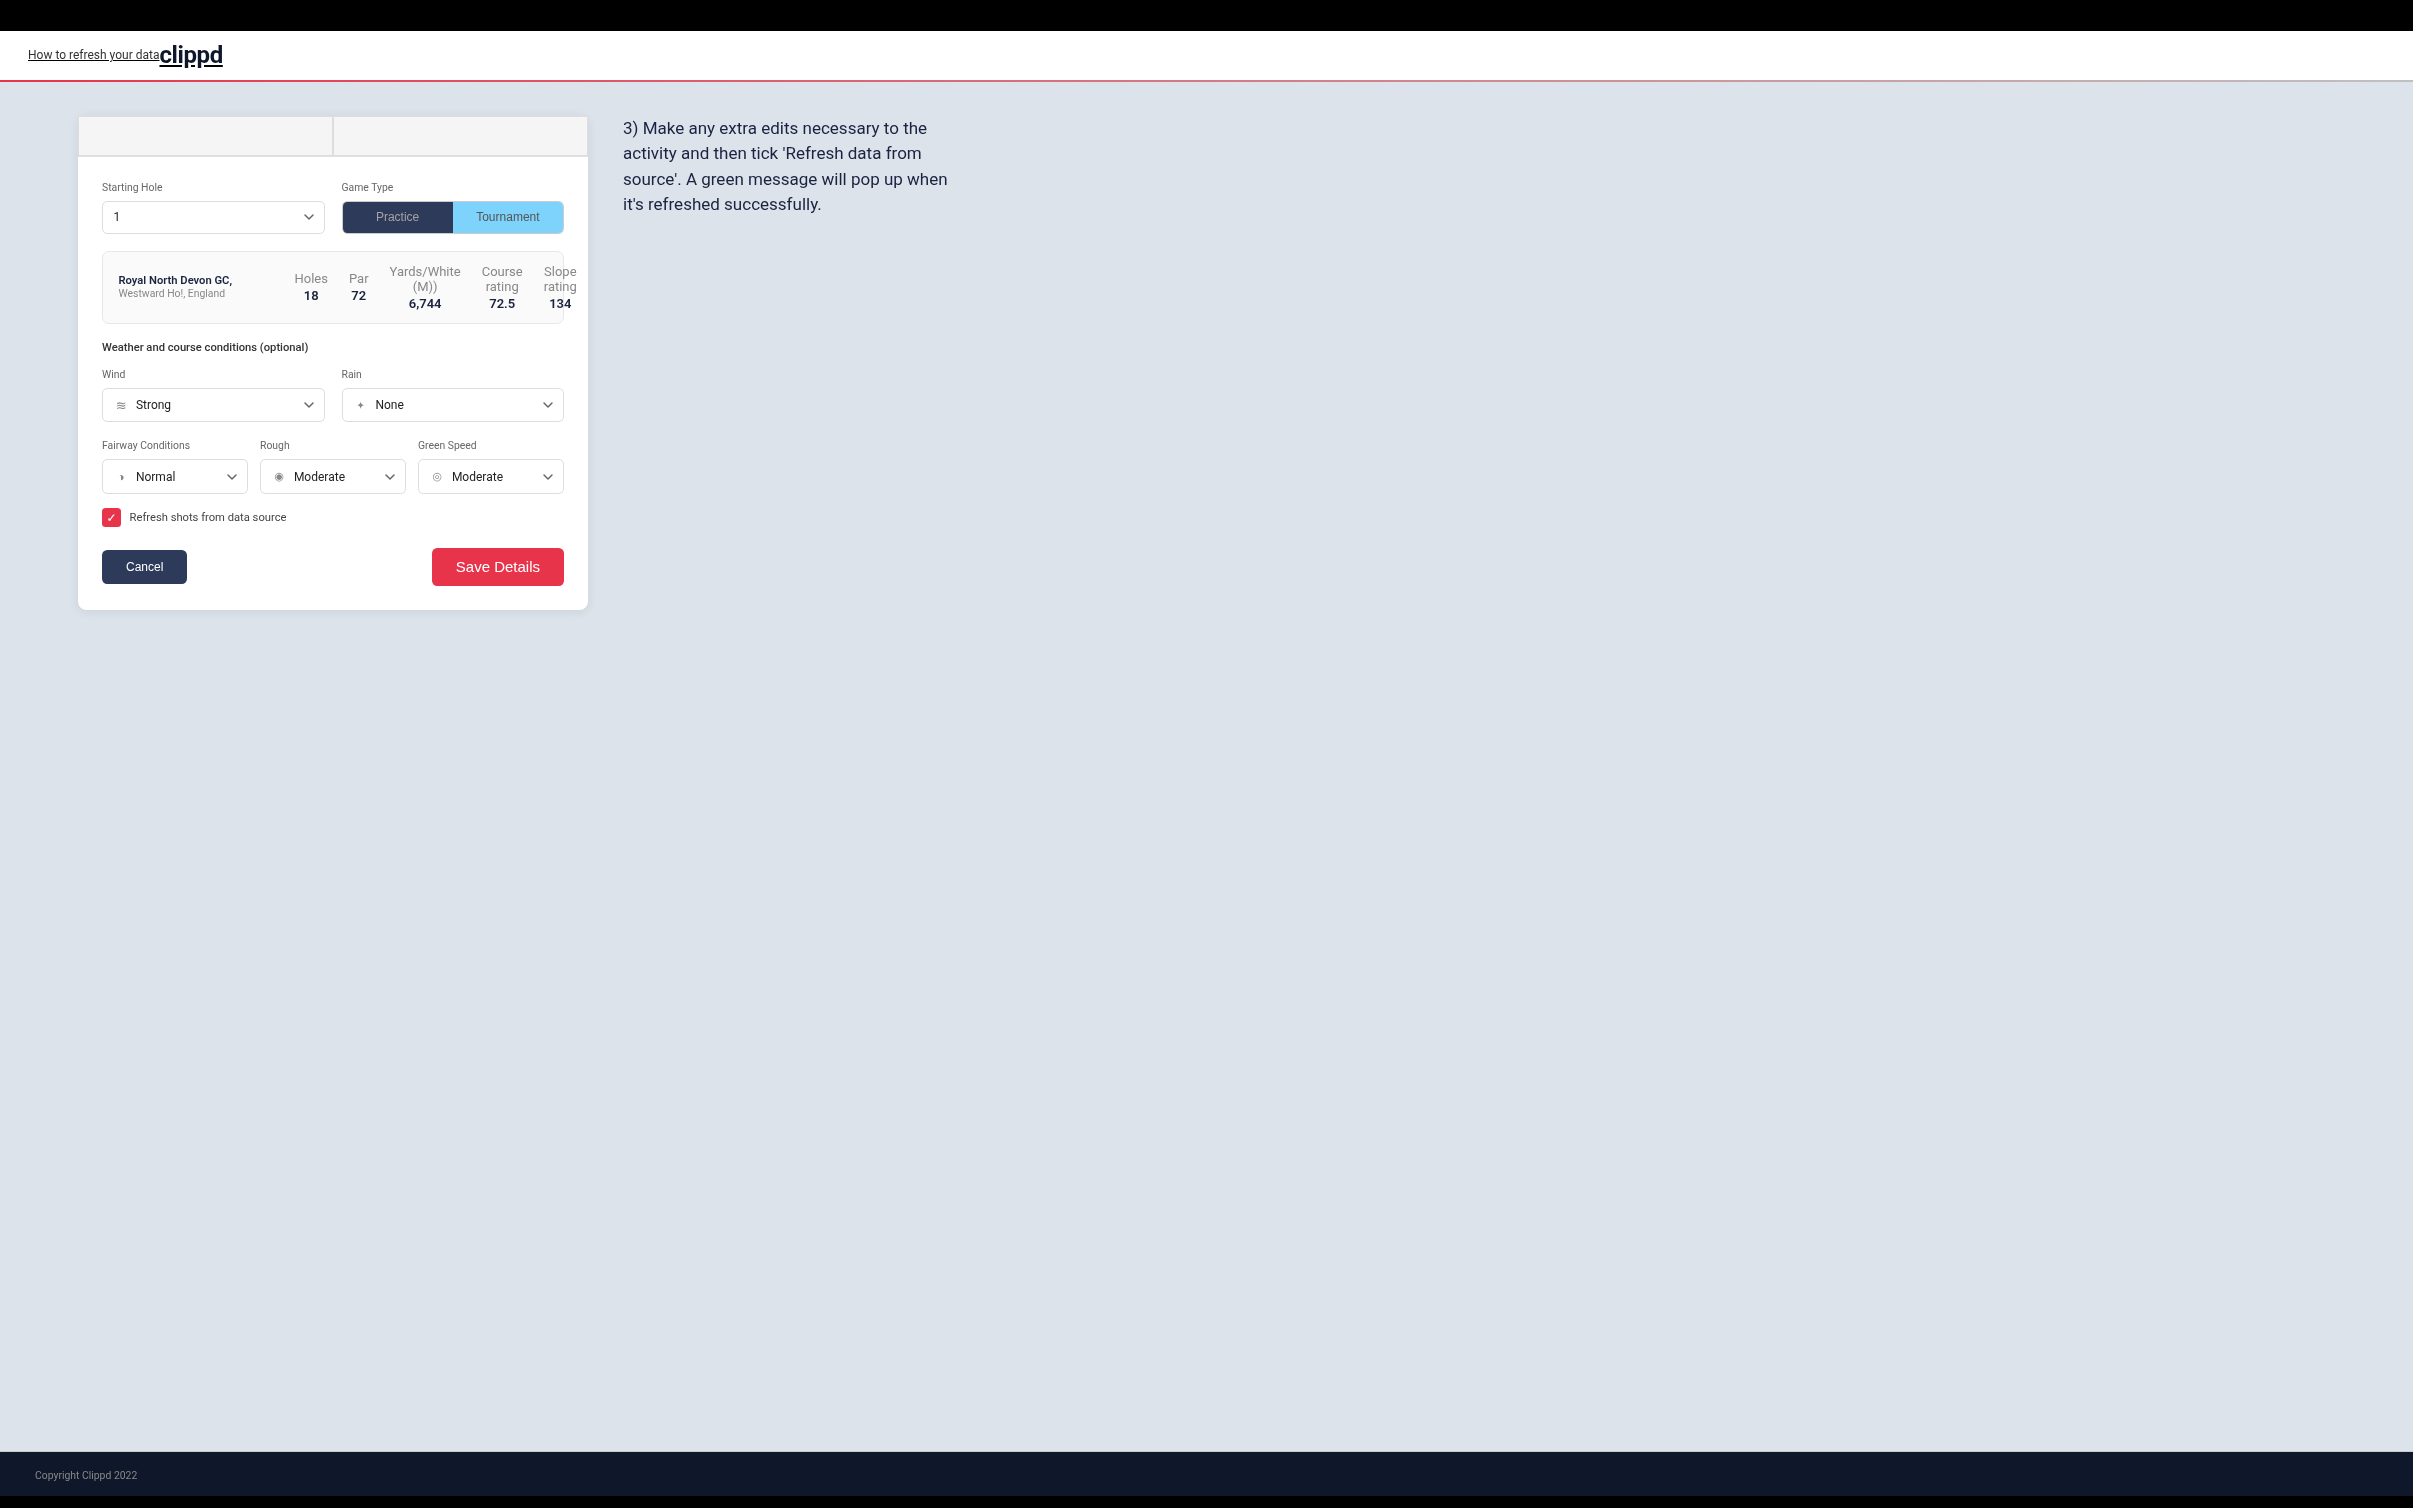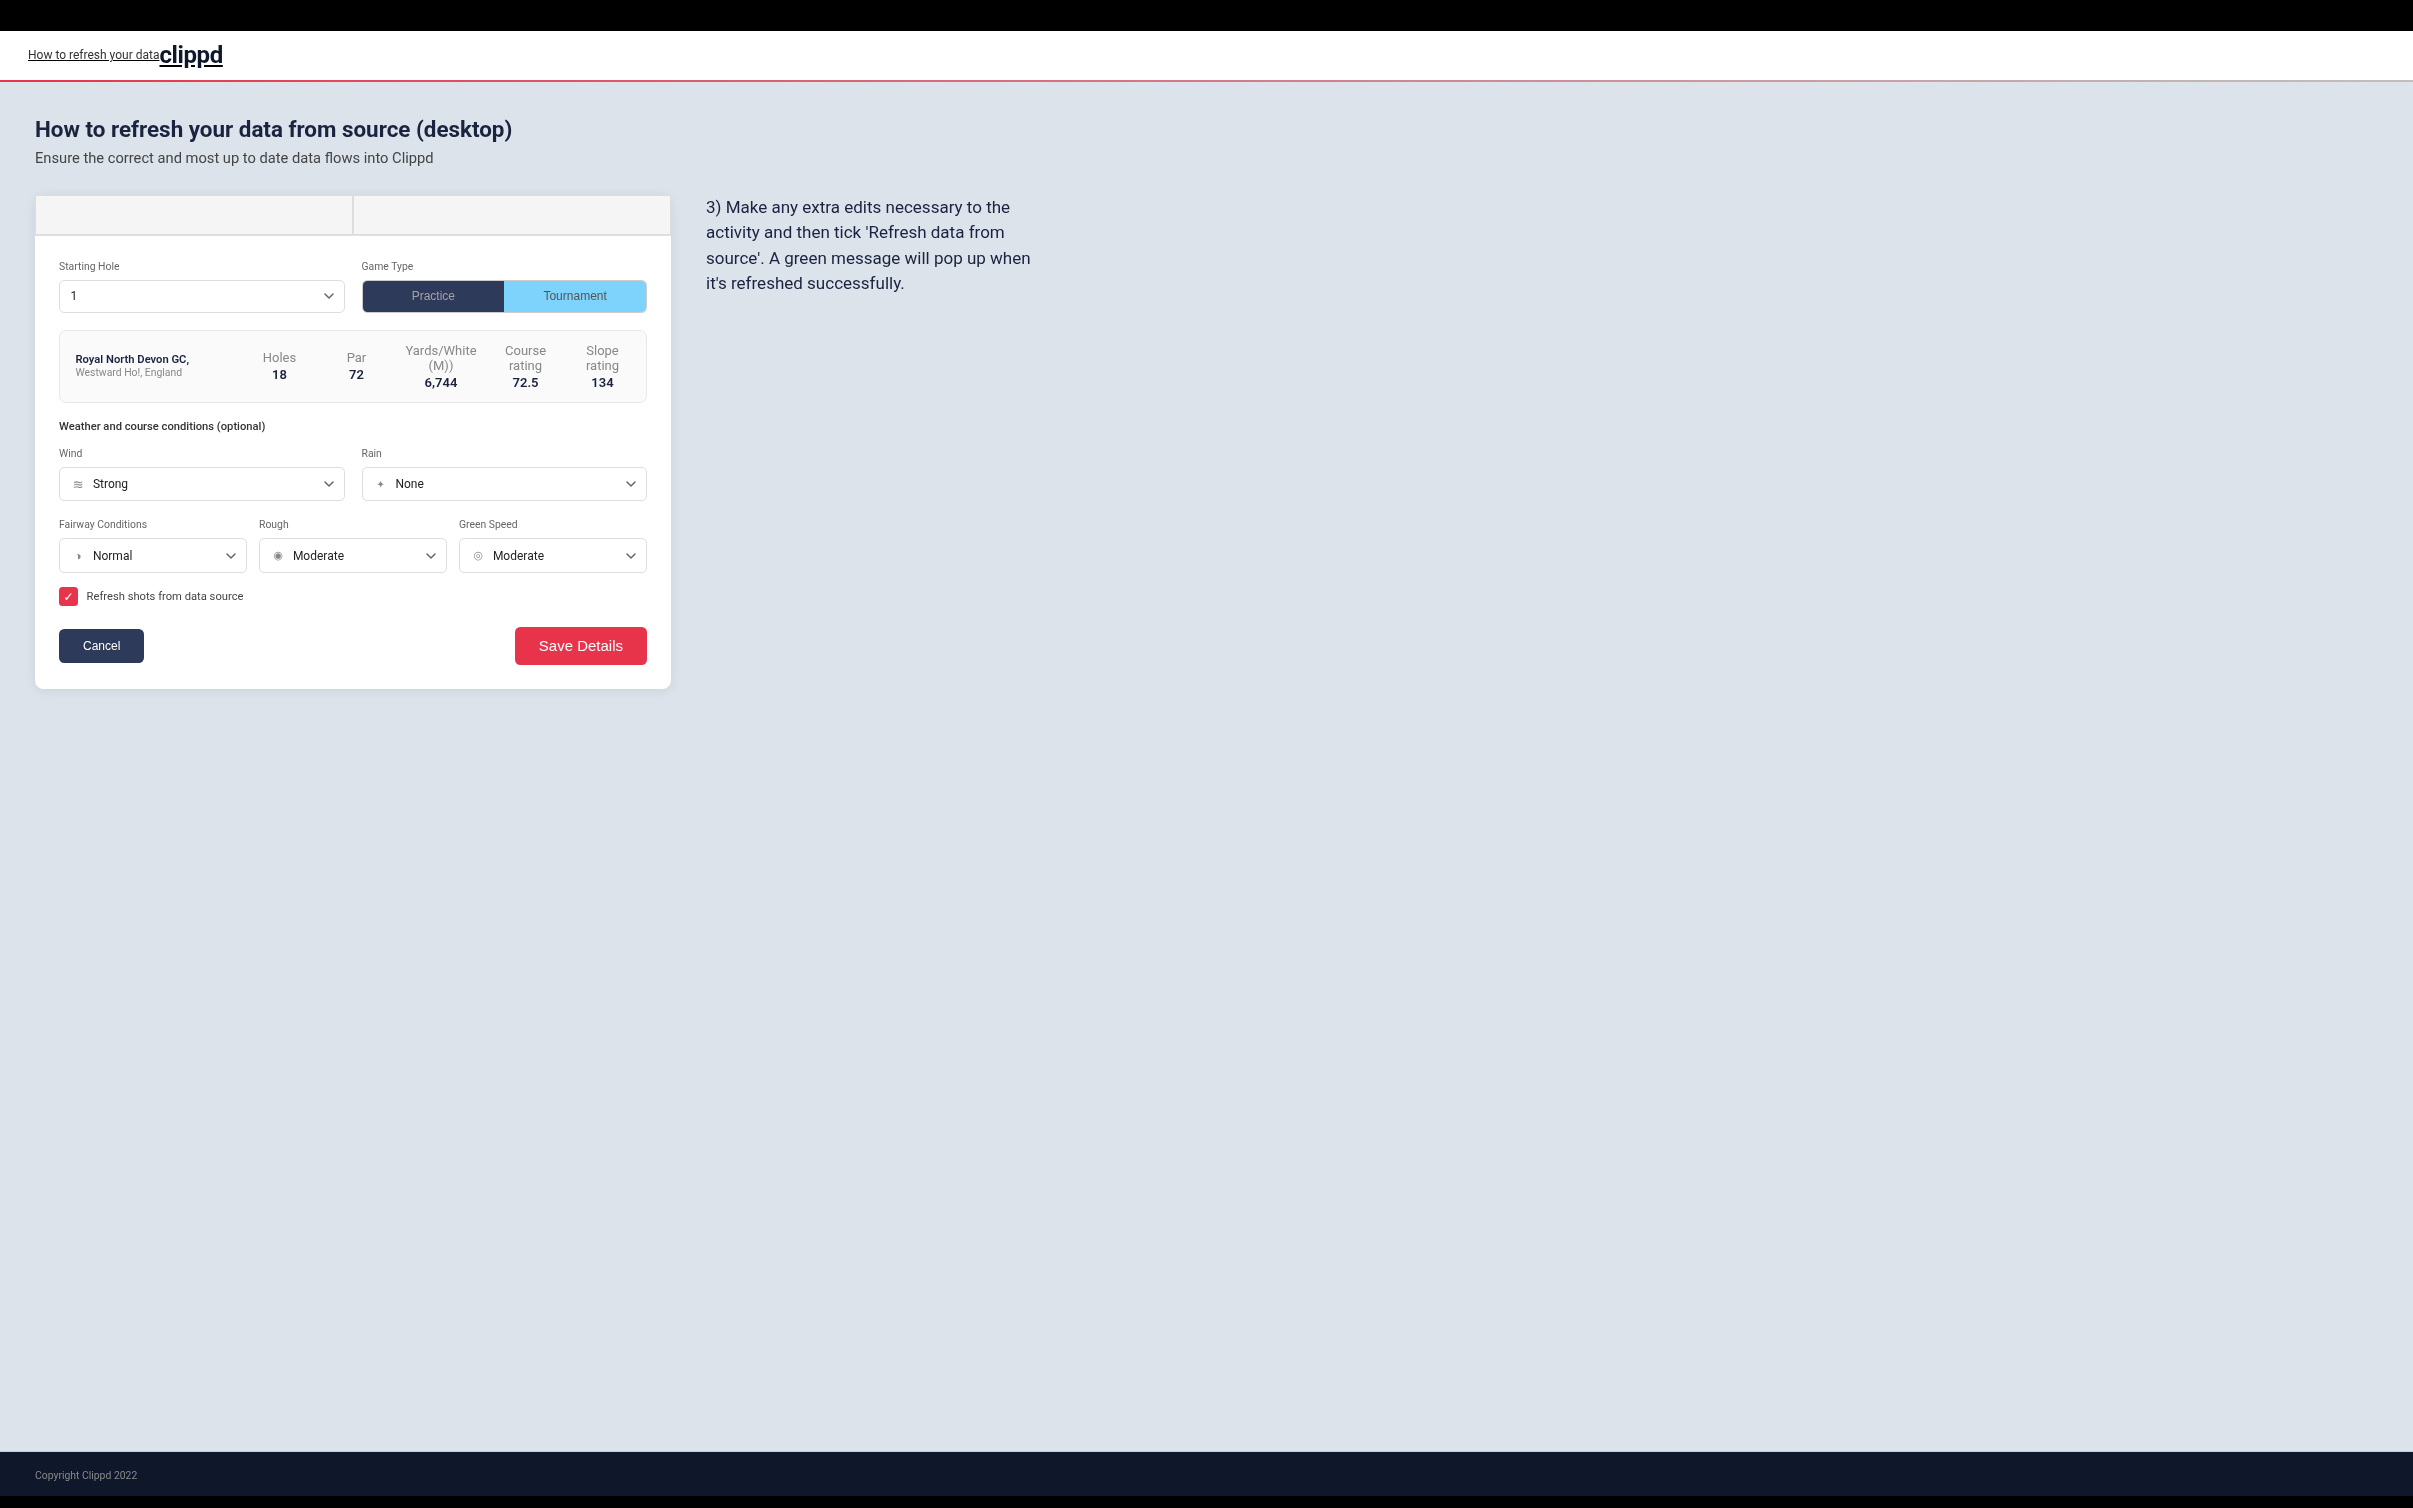--- a/index.html
+++ b/index.html
@@ -59,24 +59,25 @@
     }
     .content-area {
       display: flex;
       gap: 35px;
       align-items: flex-start;
     }
     .form-card {
       background: #fff;
       border-radius: 8.6px;
       padding: 0;
-      width: 636px;
+      width: 510px;
       min-width: 500px;
       box-shadow: 0 1.7px 10.4px rgba(0,0,0,0.08);
       overflow: visible;
+      margin-left: 43px;
     }
     .form-card-inner {
       padding: 24px 24px 24px 24px;
     }
     .form-top-tabs {
       display: flex;
       border-bottom: 0.9px solid #e0e0e0;
       margin-bottom: 0;
       padding: 0 0 0 0;
       height: 41px;
@@ -289,24 +290,20 @@
 <body>
 
 <div class="top-bar"></div>
 
 <div class="header">
   <span class="header-title">How to refresh your data</span>
   <span class="logo">clippd</span>
 </div>
 
 <div class="main-content">
-  <div>
-    <div class="page-heading">How to refresh your data from source (desktop)</div>
-    <div class="page-subheading">Ensure the correct and most up to date data flows into Clippd</div>
-  </div>
 
   <div class="content-area">
 
     <div class="form-card">
 
       <div class="form-top-tabs">
         <div class="form-top-tab"></div>
         <div class="form-top-tab"></div>
       </div>
 

